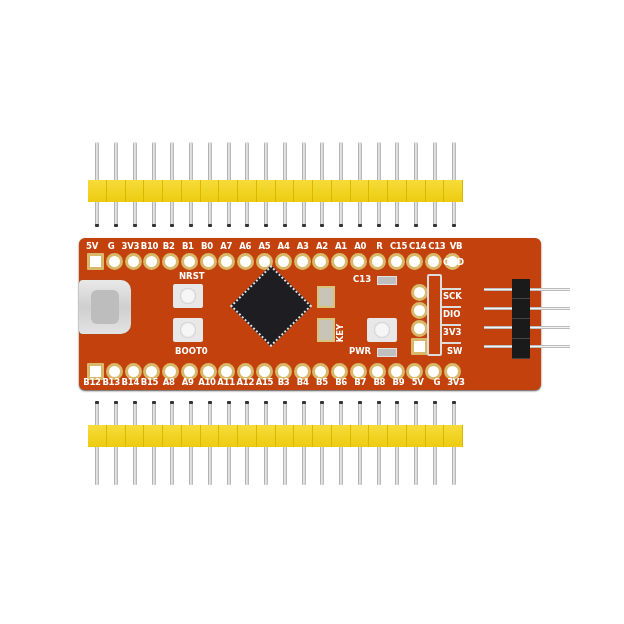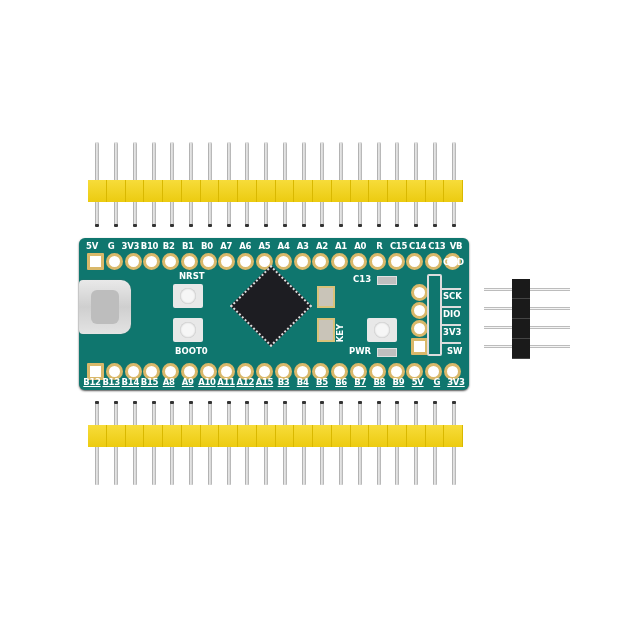--- a/index.html
+++ b/index.html
@@ -5,21 +5,21 @@
   html,body{margin:0;padding:0;background:#fff;}
   body{width:624px;height:624px;position:relative;overflow:hidden;font-family:"DejaVu Sans",sans-serif;}
   .abs{position:absolute;}
   
   .header{position:absolute;left:88px;width:375px;height:22px;}
   .hdr-body{position:absolute;left:0;top:0;width:100%;height:22px;background:#f3d21a;display:flex;}
   .hdr-seg{flex:1;border-right:1px solid #d9b800;box-sizing:border-box;background:linear-gradient(#f7dc3a,#eccb10);}
   .pin{position:absolute;width:4px;background:linear-gradient(90deg,#9a9a9a,#f2f2f2 45%,#a8a8a8);border-radius:2px 2px 1px 1px;}
   .pin-tip{position:absolute;width:4px;height:3px;background:#333;border-radius:1px;}
   
-  .board{position:absolute;left:79px;top:238px;width:390px;height:152px;background:#0f766e;border-radius:6px;box-shadow:0 1px 2px #555;}
+  .board{position:absolute;left:79px;top:238px;width:462px;height:152px;background:#c2410c;border-radius:6px;box-shadow:0 1px 2px #555;}
   .pinrow{position:absolute;left:8px;width:374px;display:flex;justify-content:space-between;}
   .pad{width:11px;height:11px;border-radius:50%;background:#fff;border:3px solid #d9b86a;box-sizing:content-box;}
   .pad.sq{border-radius:1px;}
   .lblrow{position:absolute;left:4px;width:382px;display:flex;justify-content:space-between;color:#fff;font-size:8.5px;font-weight:bold;letter-spacing:-0.3px;}
   .lblrow span{width:18px;text-align:center;white-space:nowrap;}
   .silk{position:absolute;color:#fff;font-size:8.5px;font-weight:bold;}
   .btn{position:absolute;width:30px;height:24px;background:#e8e8e8;border-radius:2px;}
   .btn::after{content:"";position:absolute;left:7px;top:4px;width:16px;height:16px;border-radius:50%;background:#f6f6f6;box-shadow:inset 0 0 2px #999;}
   .usb{position:absolute;left:0px;top:42px;width:52px;height:54px;background:linear-gradient(#e9e9e9,#cfcfcf 50%,#e3e3e3);border-radius:4px 10px 10px 4px;box-shadow:0 0 1px #666;}
   .chip{position:absolute;left:163px;top:39px;width:54px;height:54px;background:#1d1d22;transform:rotate(45deg);border:2px dotted #ddd;}
@@ -261,21 +261,21 @@
       <div class="pad"></div>
       <div class="pad"></div>
       <div class="pad"></div>
       <div class="pad"></div>
       <div class="pad"></div>
       <div class="pad"></div>
       <div class="pad"></div>
       <div class="pad"></div>
       <div class="pad"></div>
     </div>
-  <div class="lblrow" style="top:139px;text-decoration:underline;" id="botLbls">
+  <div class="lblrow" style="top:139px;" id="botLbls">
       <span>B12</span>
       <span>B13</span>
       <span>B14</span>
       <span>B15</span>
       <span>A8</span>
       <span>A9</span>
       <span>A10</span>
       <span>A11</span>
       <span>A12</span>
       <span>A15</span>

